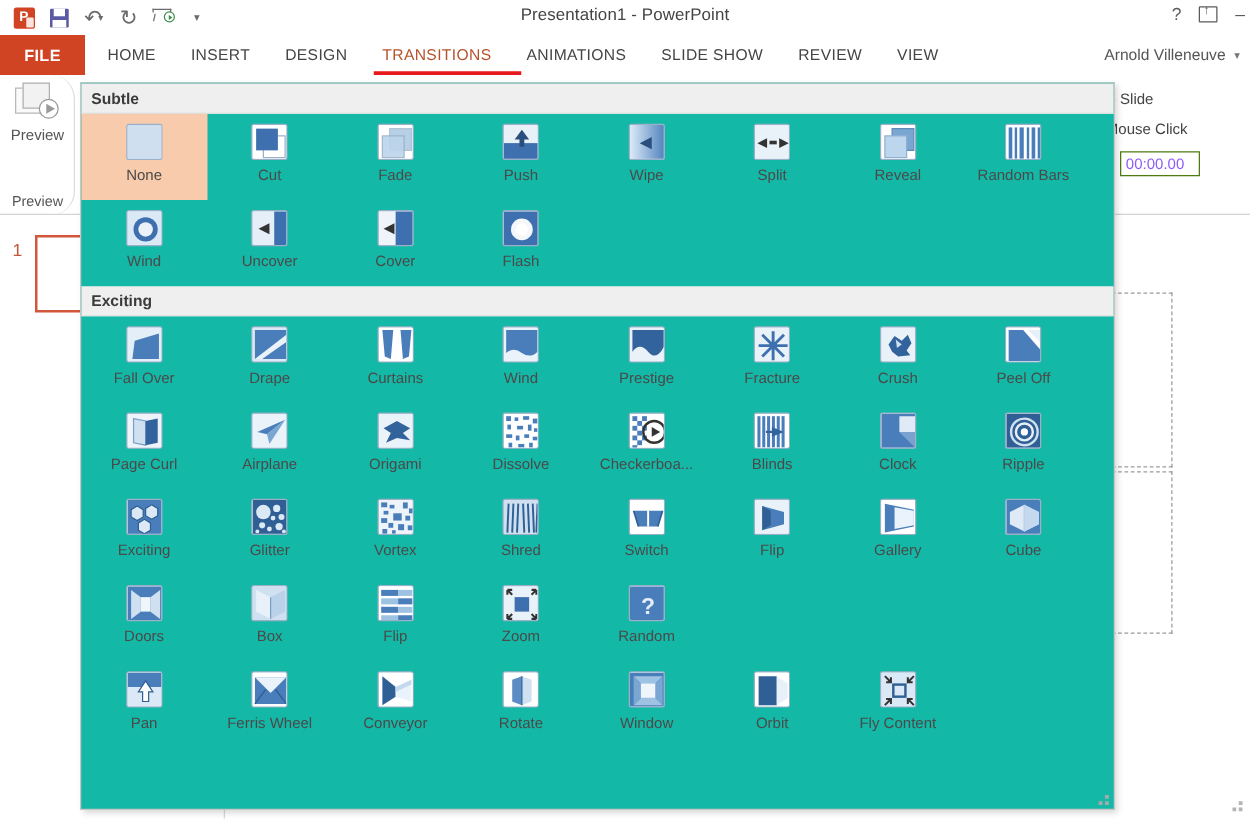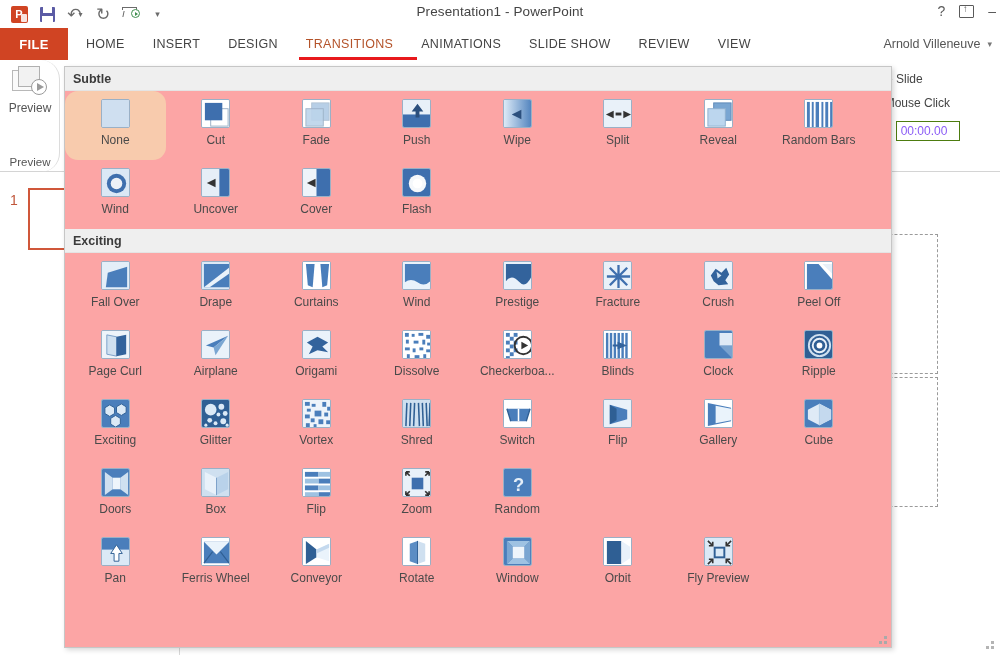--- a/index.html
+++ b/index.html
@@ -145,36 +145,36 @@
   .ph-body  { right:62px; top:205px; width:160px; height:130px; }
   .res-grip { position:absolute; right:6px; bottom:5px; width:9px; height:9px; }
   .res-grip i { position:absolute; width:3px; height:3px; background:#b4b4b4; }
   .res-grip i:nth-child(1){ right:0; top:0; }
   .res-grip i:nth-child(2){ right:0; top:5px; }
   .res-grip i:nth-child(3){ right:5px; top:5px; }
 
   
   .gallery {
     position:absolute; left:64px; top:66px; width:828px; height:582px;
-    background:#fca5a5; border:1px solid #c6c6c6;
+    background:#14b8a6; border:1px solid #c6c6c6;
     box-shadow: 2px 2px 5px rgba(0,0,0,.16);
     overflow:hidden;
   }
   .sec-head {
     height:24px; background:#efefef; display:flex; align-items:center;
     padding-left:8px; font-size:12.5px; font-weight:bold; color:#3b3b3b;
     border-bottom:1px solid #e4e4e4;
   }
   .grid { display:flex; flex-wrap:wrap; padding:0; }
   .cell {
     width:100.5px; height:69px; display:flex; flex-direction:column;
     align-items:center; justify-content:flex-start; padding-top:8px;
     background:transparent;
   }
-  .cell.sel { background:#f8cbad;border-radius:13px; }
+  .cell.sel { background:#f8cbad; }
   .cell .lbl { font-size:12px; color:#4a4a4a; margin-top:5px; white-space:nowrap; }
   .tile {
     width:29px; height:29px; border:1px solid #9ab0c6; border-radius:2px;
     background:#dbe6f1; position:relative; overflow:hidden;
   }
 
   .resize-handle { position:absolute; right:4px; bottom:3px; width:8px; height:8px; }
   .resize-handle i { position:absolute; width:3px; height:3px; background:#a9a9a9; }
   .resize-handle i:nth-child(1){ right:0; top:0; }
   .resize-handle i:nth-child(2){ right:0; top:5px; }
@@ -866,21 +866,21 @@
                 <rect width="30" height="30" fill="#dbe9f6"></rect>
                 <rect x="10" y="10" width="10" height="10" fill="none" stroke="#2f5f94" stroke-width="2"></rect>
                 <g stroke="#333" stroke-width="1.7" fill="none">
                   <path d="M3 3 L8 8 M8 4 L8 8 L4 8"></path>
                   <path d="M27 3 L22 8 M22 4 L22 8 L26 8"></path>
                   <path d="M3 27 L8 22 M4 22 L8 22 L8 26"></path>
                   <path d="M27 27 L22 22 M26 22 L22 22 L22 26"></path>
                 </g>
               </svg>
             </div>
-            <div class="lbl">Fly Preview</div>
+            <div class="lbl">Fly Content</div>
           </div>
         </div>
       </div>
     <div class="resize-handle">
         <i></i>
         <i></i>
         <i></i>
       </div>
   </div>
 

